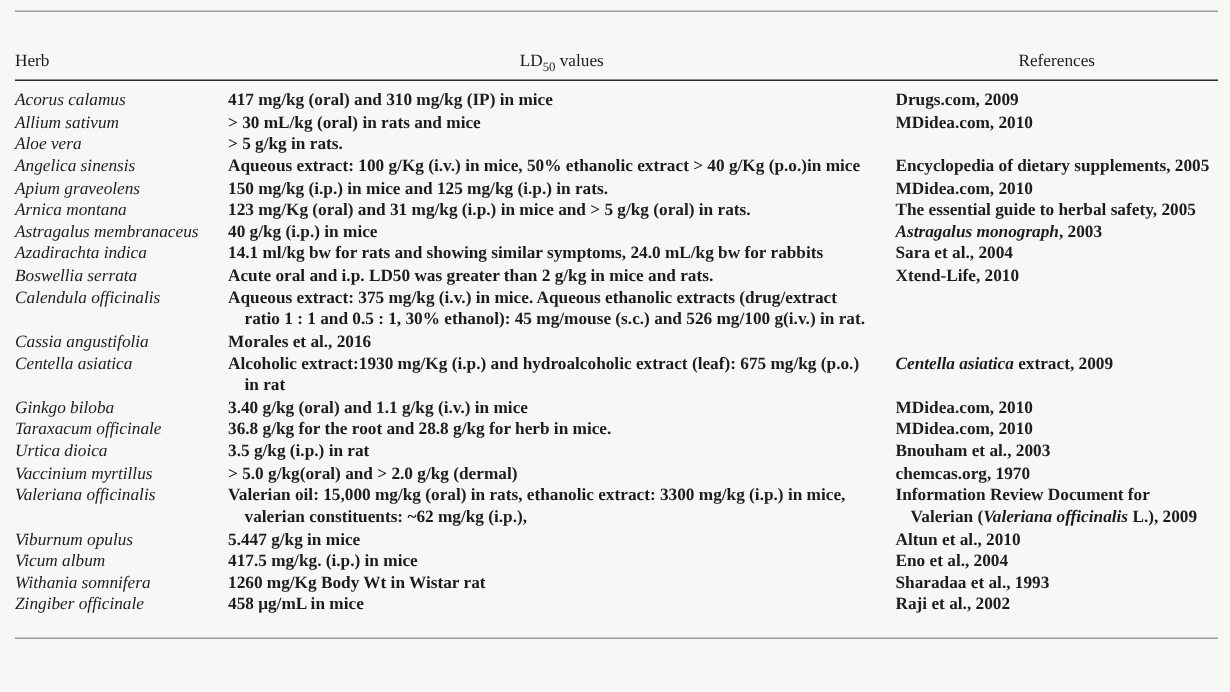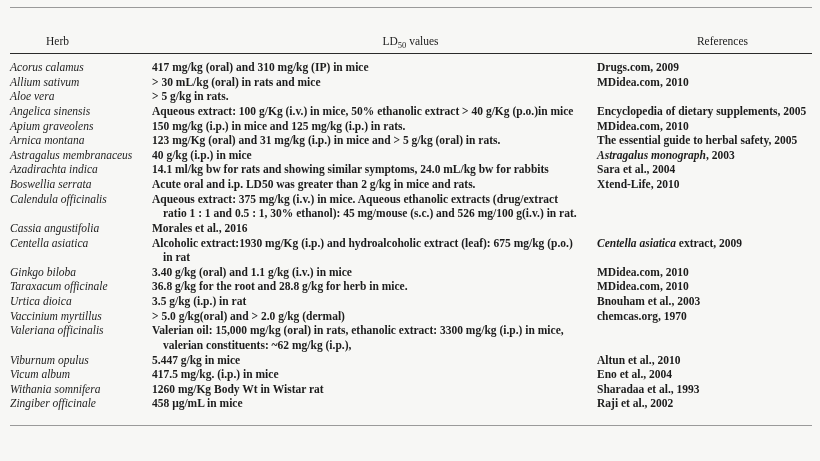--- a/index.html
+++ b/index.html
@@ -11,21 +11,20 @@
     font-size:11.5px;
     overflow:hidden;
   }
   .page{width:820px;height:461px;box-sizing:border-box;padding:0 8px 0 10px;}
   .toprule{border-top:1px solid #9a9a9a;margin-top:7px;}
   .header-row{
     display:grid;
     grid-template-columns:142px 445px 1fr;
     padding:27px 0 6px 0;
     align-items:end;
-    margin-left:36px;
   }
   .header-row .h-herb{text-align:left;}
   .header-row .h-ld50{text-align:center;}
   .header-row .h-ref{text-align:center;}
   .midrule{border-top:1.6px solid #2b2b2b;}
   .tbody{padding-top:6px;}
   .trow{
     display:grid;
     grid-template-columns:142px 445px 1fr;
     align-items:start;
@@ -191,20 +190,24 @@
         <div class="cell ref-cell">
           <div class="line"><span>chemcas.org, 1970</span></div>
         </div>
       </div>
       <div class="trow">
         <div class="cell herb-cell">Valeriana officinalis</div>
         <div class="cell value-cell">
           <div class="line">Valerian oil: 15,000 mg/kg (oral) in rats, ethanolic extract: 3300 mg/kg (i.p.) in mice,</div>
           <div class="line wrap">valerian constituents: ~62 mg/kg (i.p.),</div>
         </div>
+        <div class="cell ref-cell">
+          <div class="line"><span>Information Review Document for</span></div>
+          <div class="line wrap-ref"><span>Valerian (</span><span class="it">Valeriana officinalis</span><span> L.), 2009</span></div>
+        </div>
       </div>
       <div class="trow">
         <div class="cell herb-cell">Viburnum opulus</div>
         <div class="cell value-cell">
           <div class="line">5.447 g/kg in mice</div>
         </div>
         <div class="cell ref-cell">
           <div class="line"><span>Altun et al., 2010</span></div>
         </div>
       </div>

